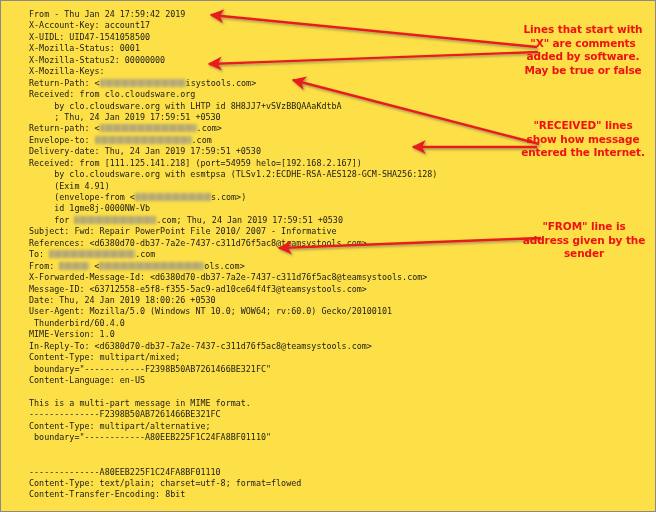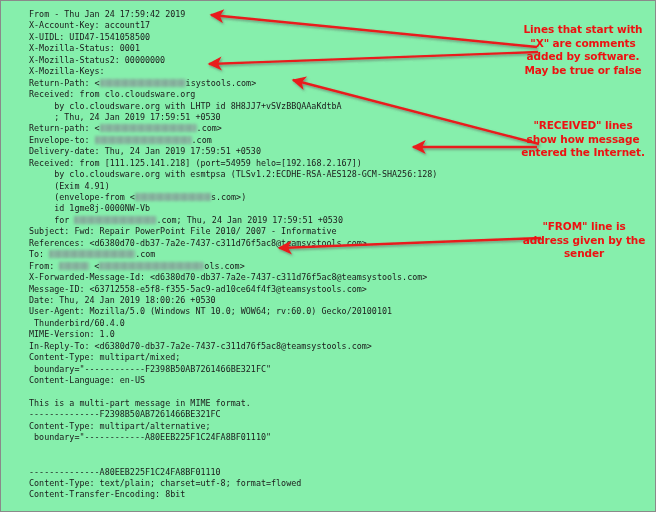--- a/index.html
+++ b/index.html
@@ -7,21 +7,21 @@
     padding: 0;
     background: #ffffff;
   }
   body {
     font-family: "DejaVu Sans Mono", monospace;
   }
   #screenshot {
     position: relative;
     width: 656px;
     height: 512px;
-    background: #86efac;
+    background: #fde047;
     border: 1px solid #8a8a8a;
     box-sizing: border-box;
     overflow: hidden;
   }
   
   #header-source {
     position: absolute;
     left: 28px;
     top: 8px;
     width: 440px;

